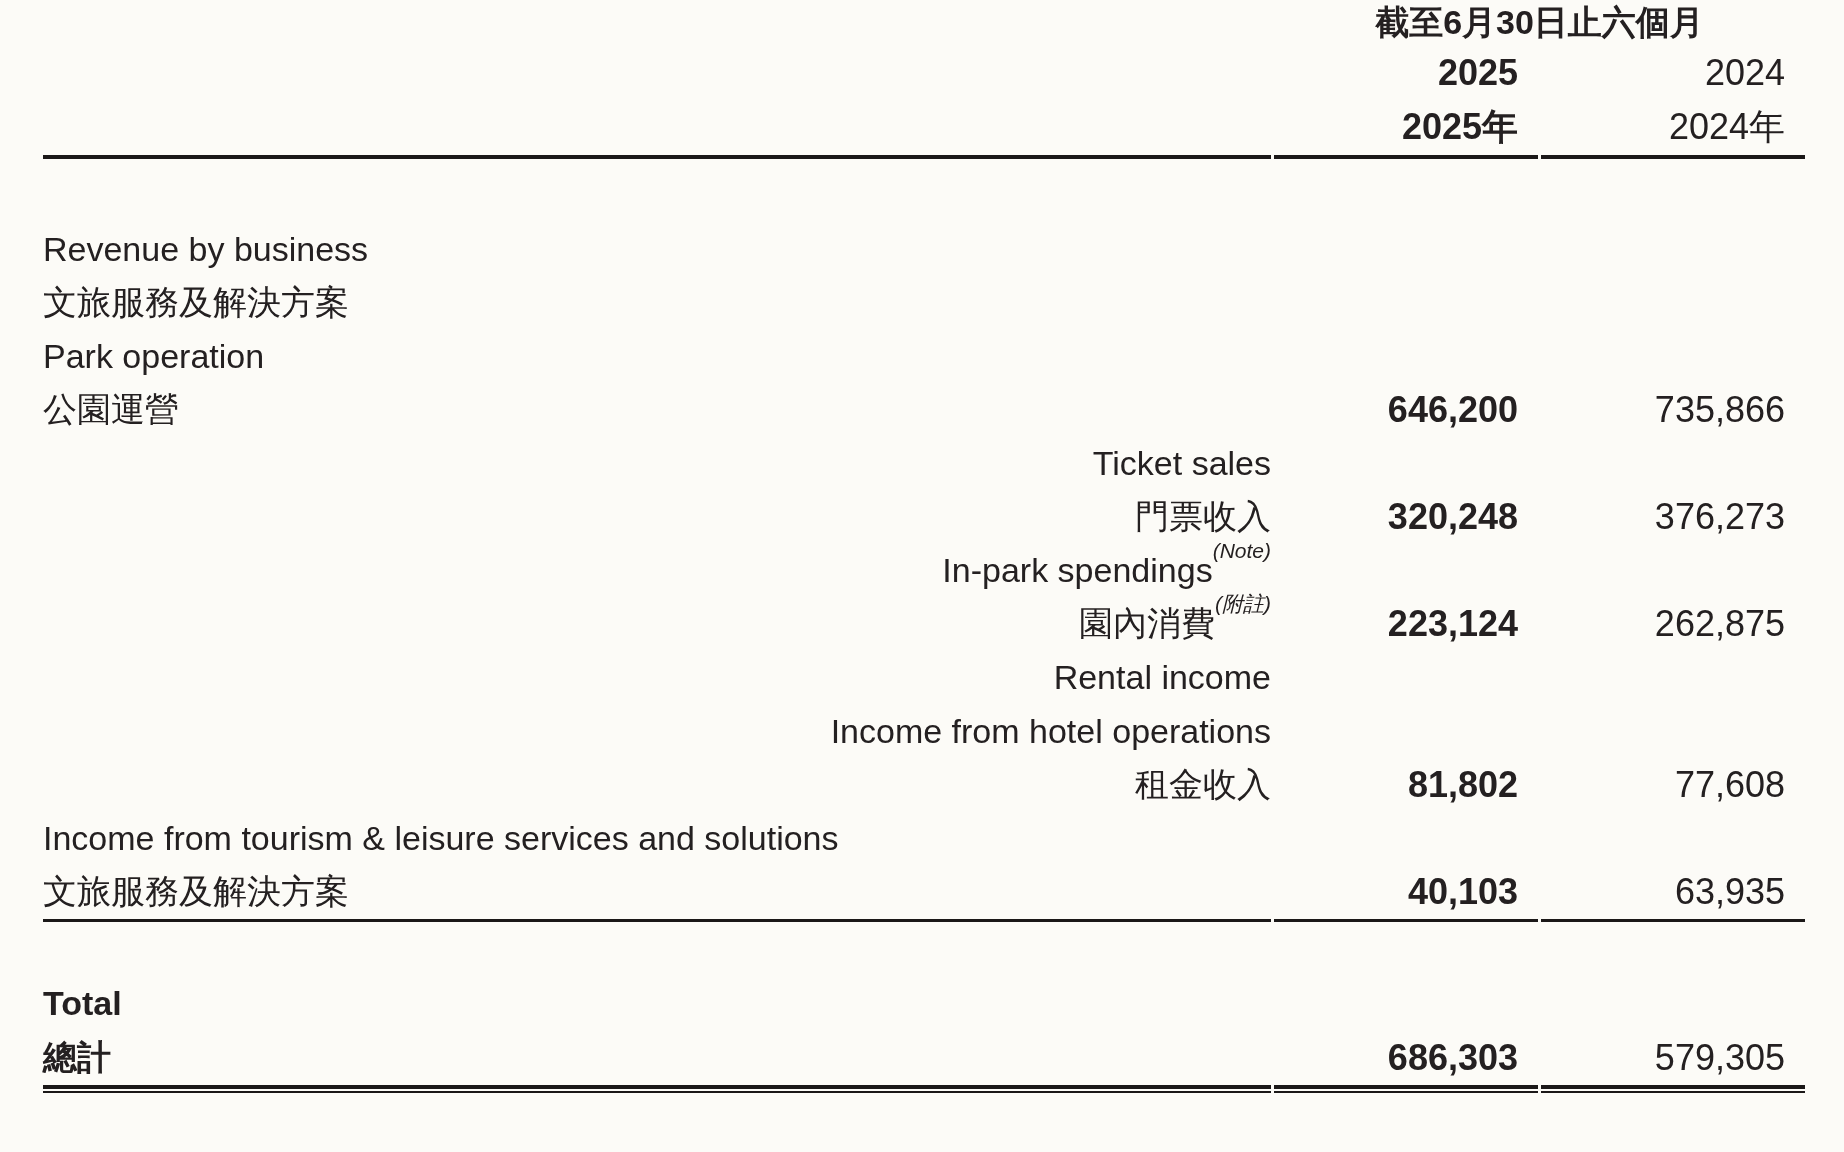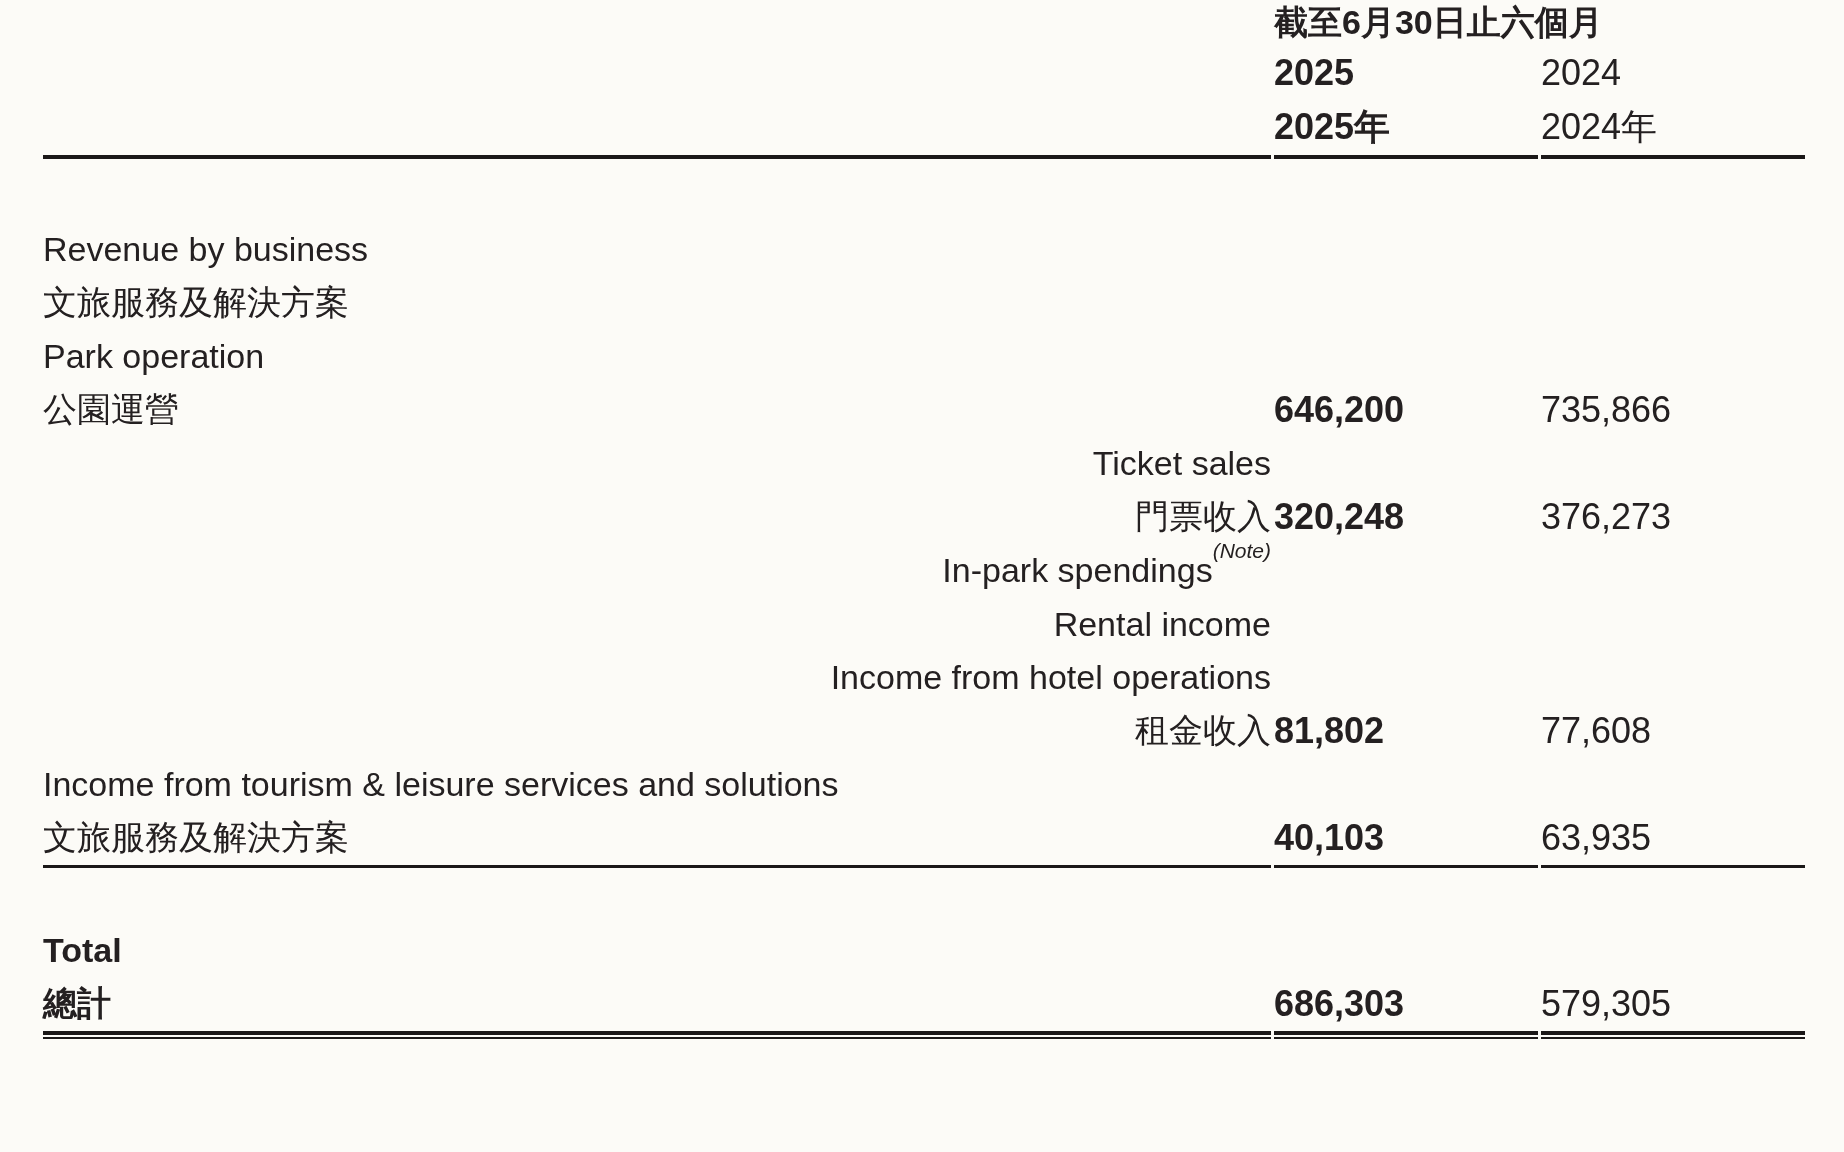--- a/index.html
+++ b/index.html
@@ -31,24 +31,26 @@
   }
   col.c-label { width: 1228px; }
   col.c-2025  { width: 264px; }
   col.c-2024  { width: 264px; }
 
   .b { font-weight: bold; }
 
   td.lab { text-align: left; }
   td.lab.ind { padding-left: 35px; text-align: right; }
   td.num {
+    text-align: right;
     padding-right: 20px;
     font-size: 36px;
   }
   td.period {
+    text-align: center;
     font-size: 34px;
   }
 
   sup.note {
     font-style: italic;
     font-size: 21px;
     position: relative;
     top: -12px;
     font-weight: normal;
   }
@@ -143,20 +145,25 @@
     <td class="lab ind"><span>門票收入</span></td>
     <td class="num b">320,248</td>
     <td class="num">376,273</td>
   </tr>
 
   <tr class="row">
     <td class="lab ind"><span>In-park spendings</span><sup class="note">(Note)</sup></td>
     <td class="num b"></td>
     <td class="num"></td>
   </tr>
+  <tr class="row">
+    <td class="lab ind"><span>園內消費</span><sup class="note">(附註)</sup></td>
+    <td class="num b">223,124</td>
+    <td class="num">262,875</td>
+  </tr>
 
   <tr class="row">
     <td class="lab ind"><span>Rental income</span></td>
     <td class="num b"></td>
     <td class="num"></td>
   </tr>
 
   <tr class="row">
     <td class="lab ind"><span>Income from hotel operations</span></td>
     <td class="num b"></td>

